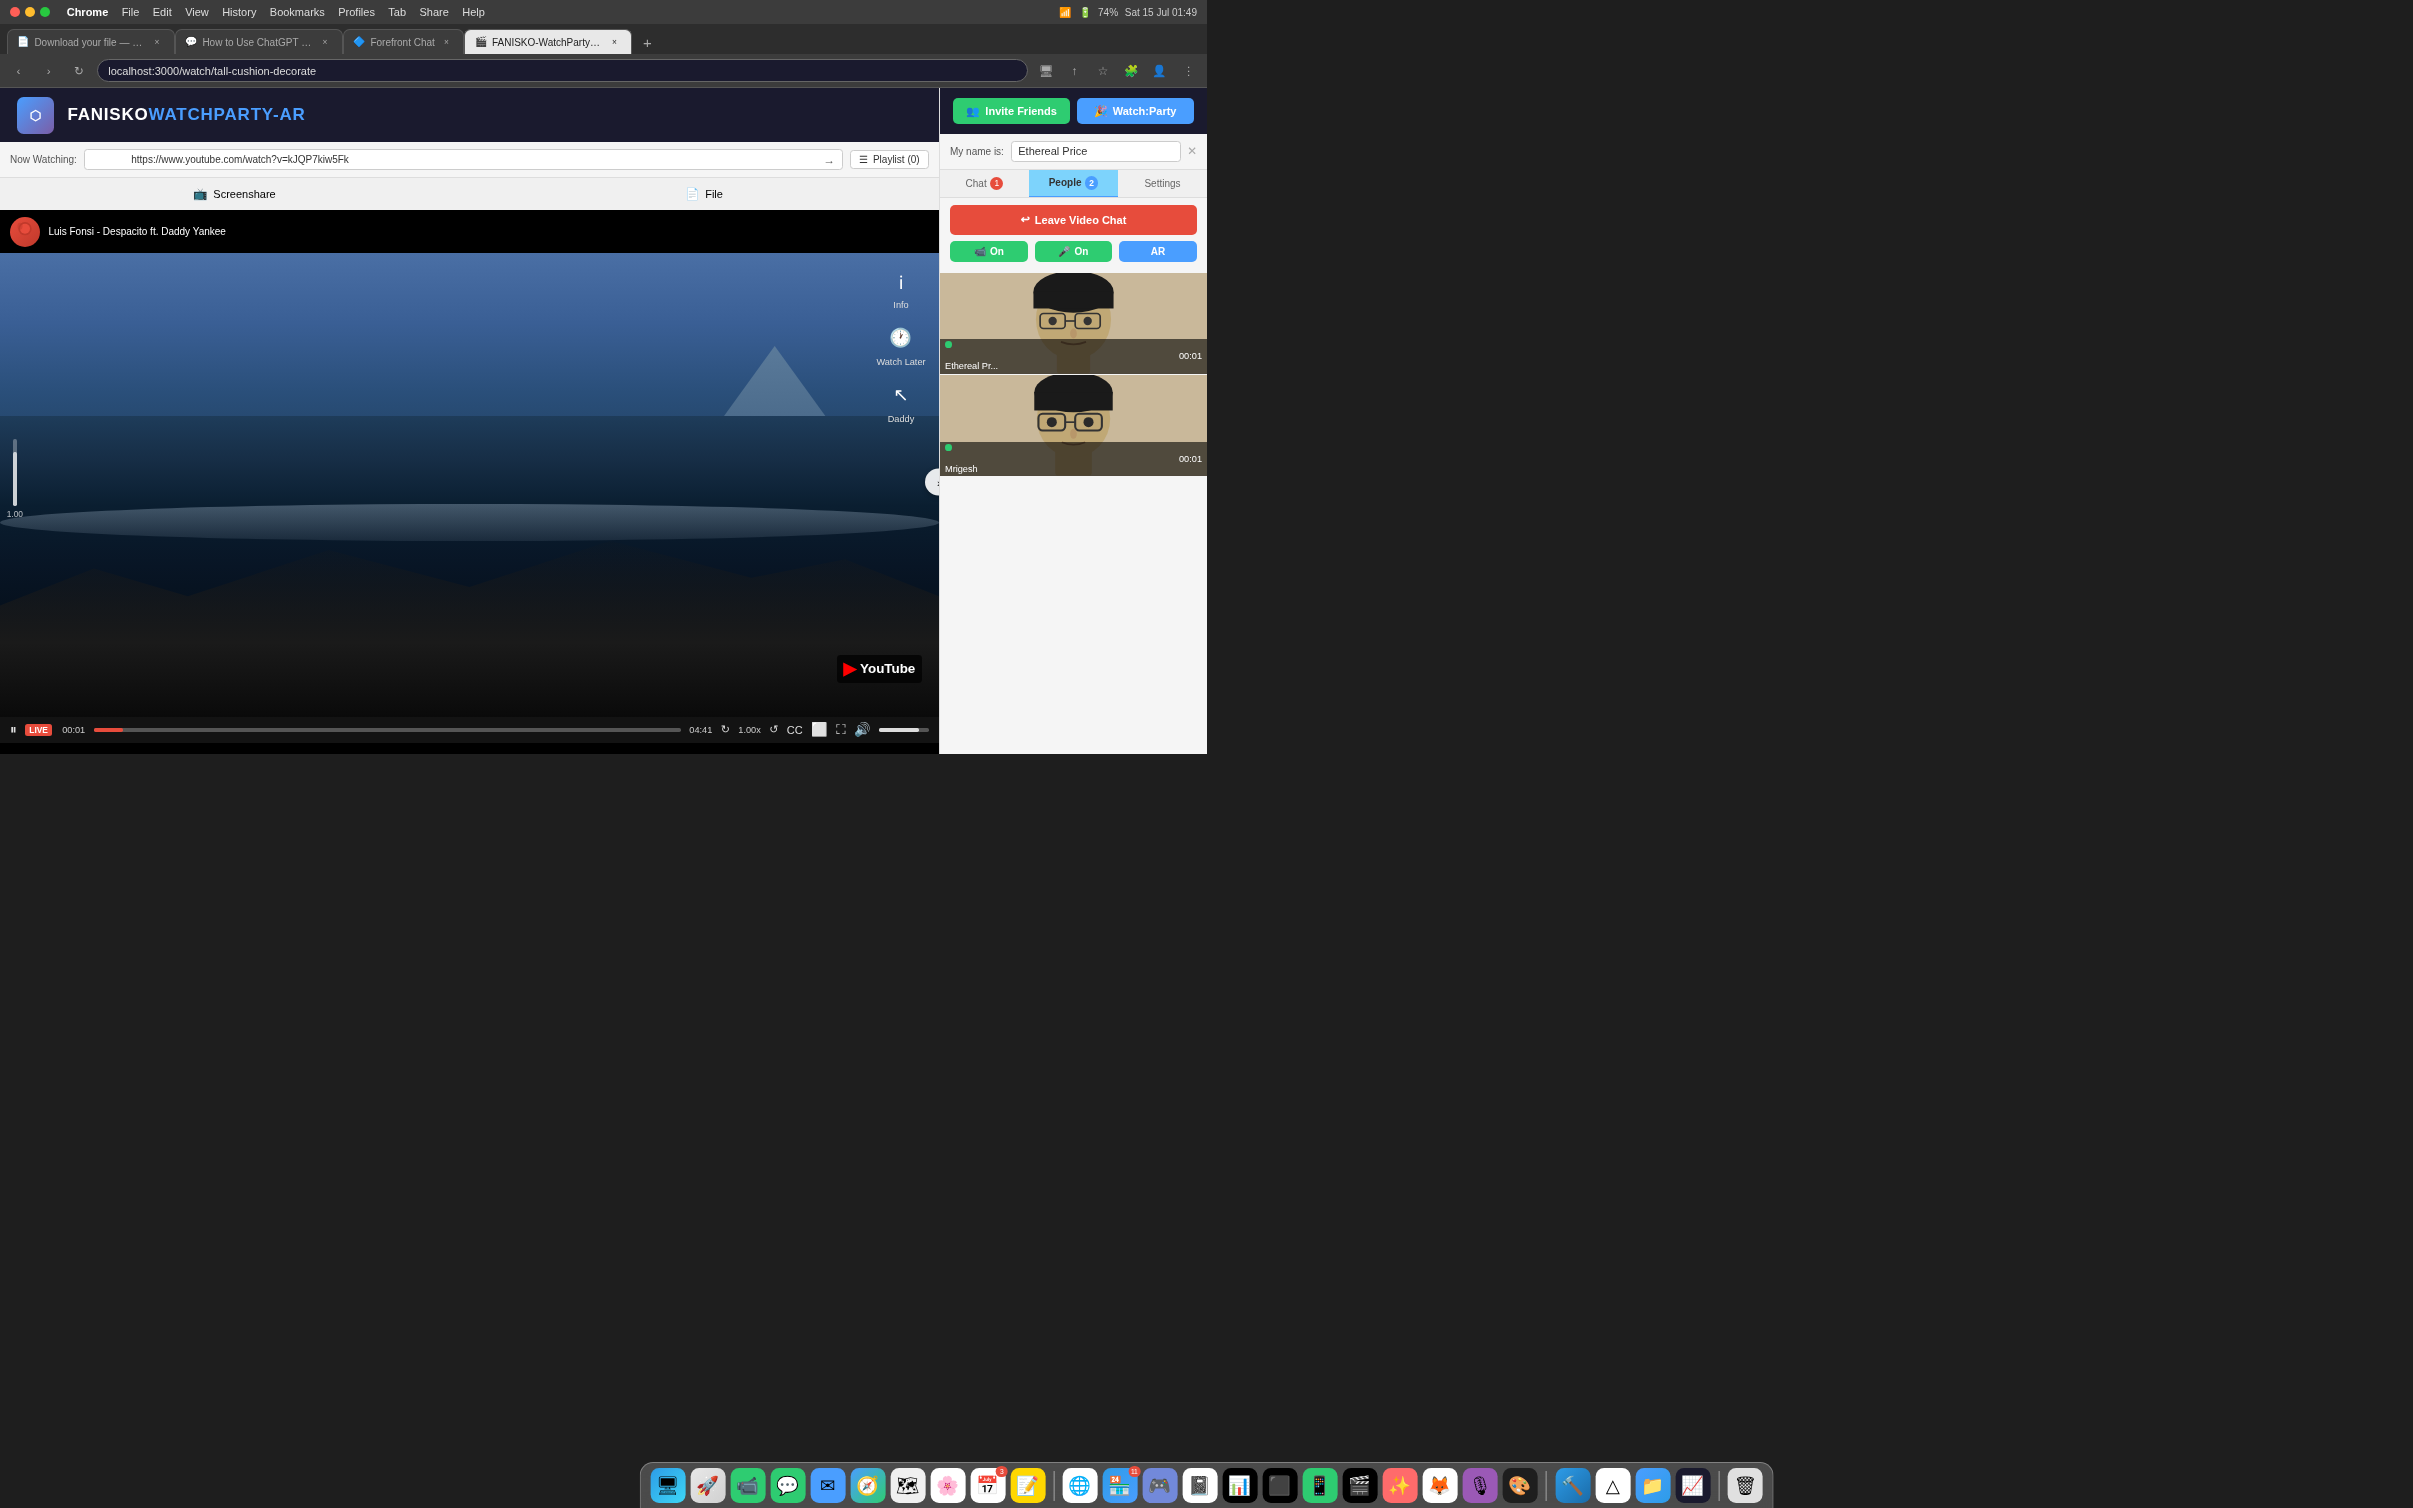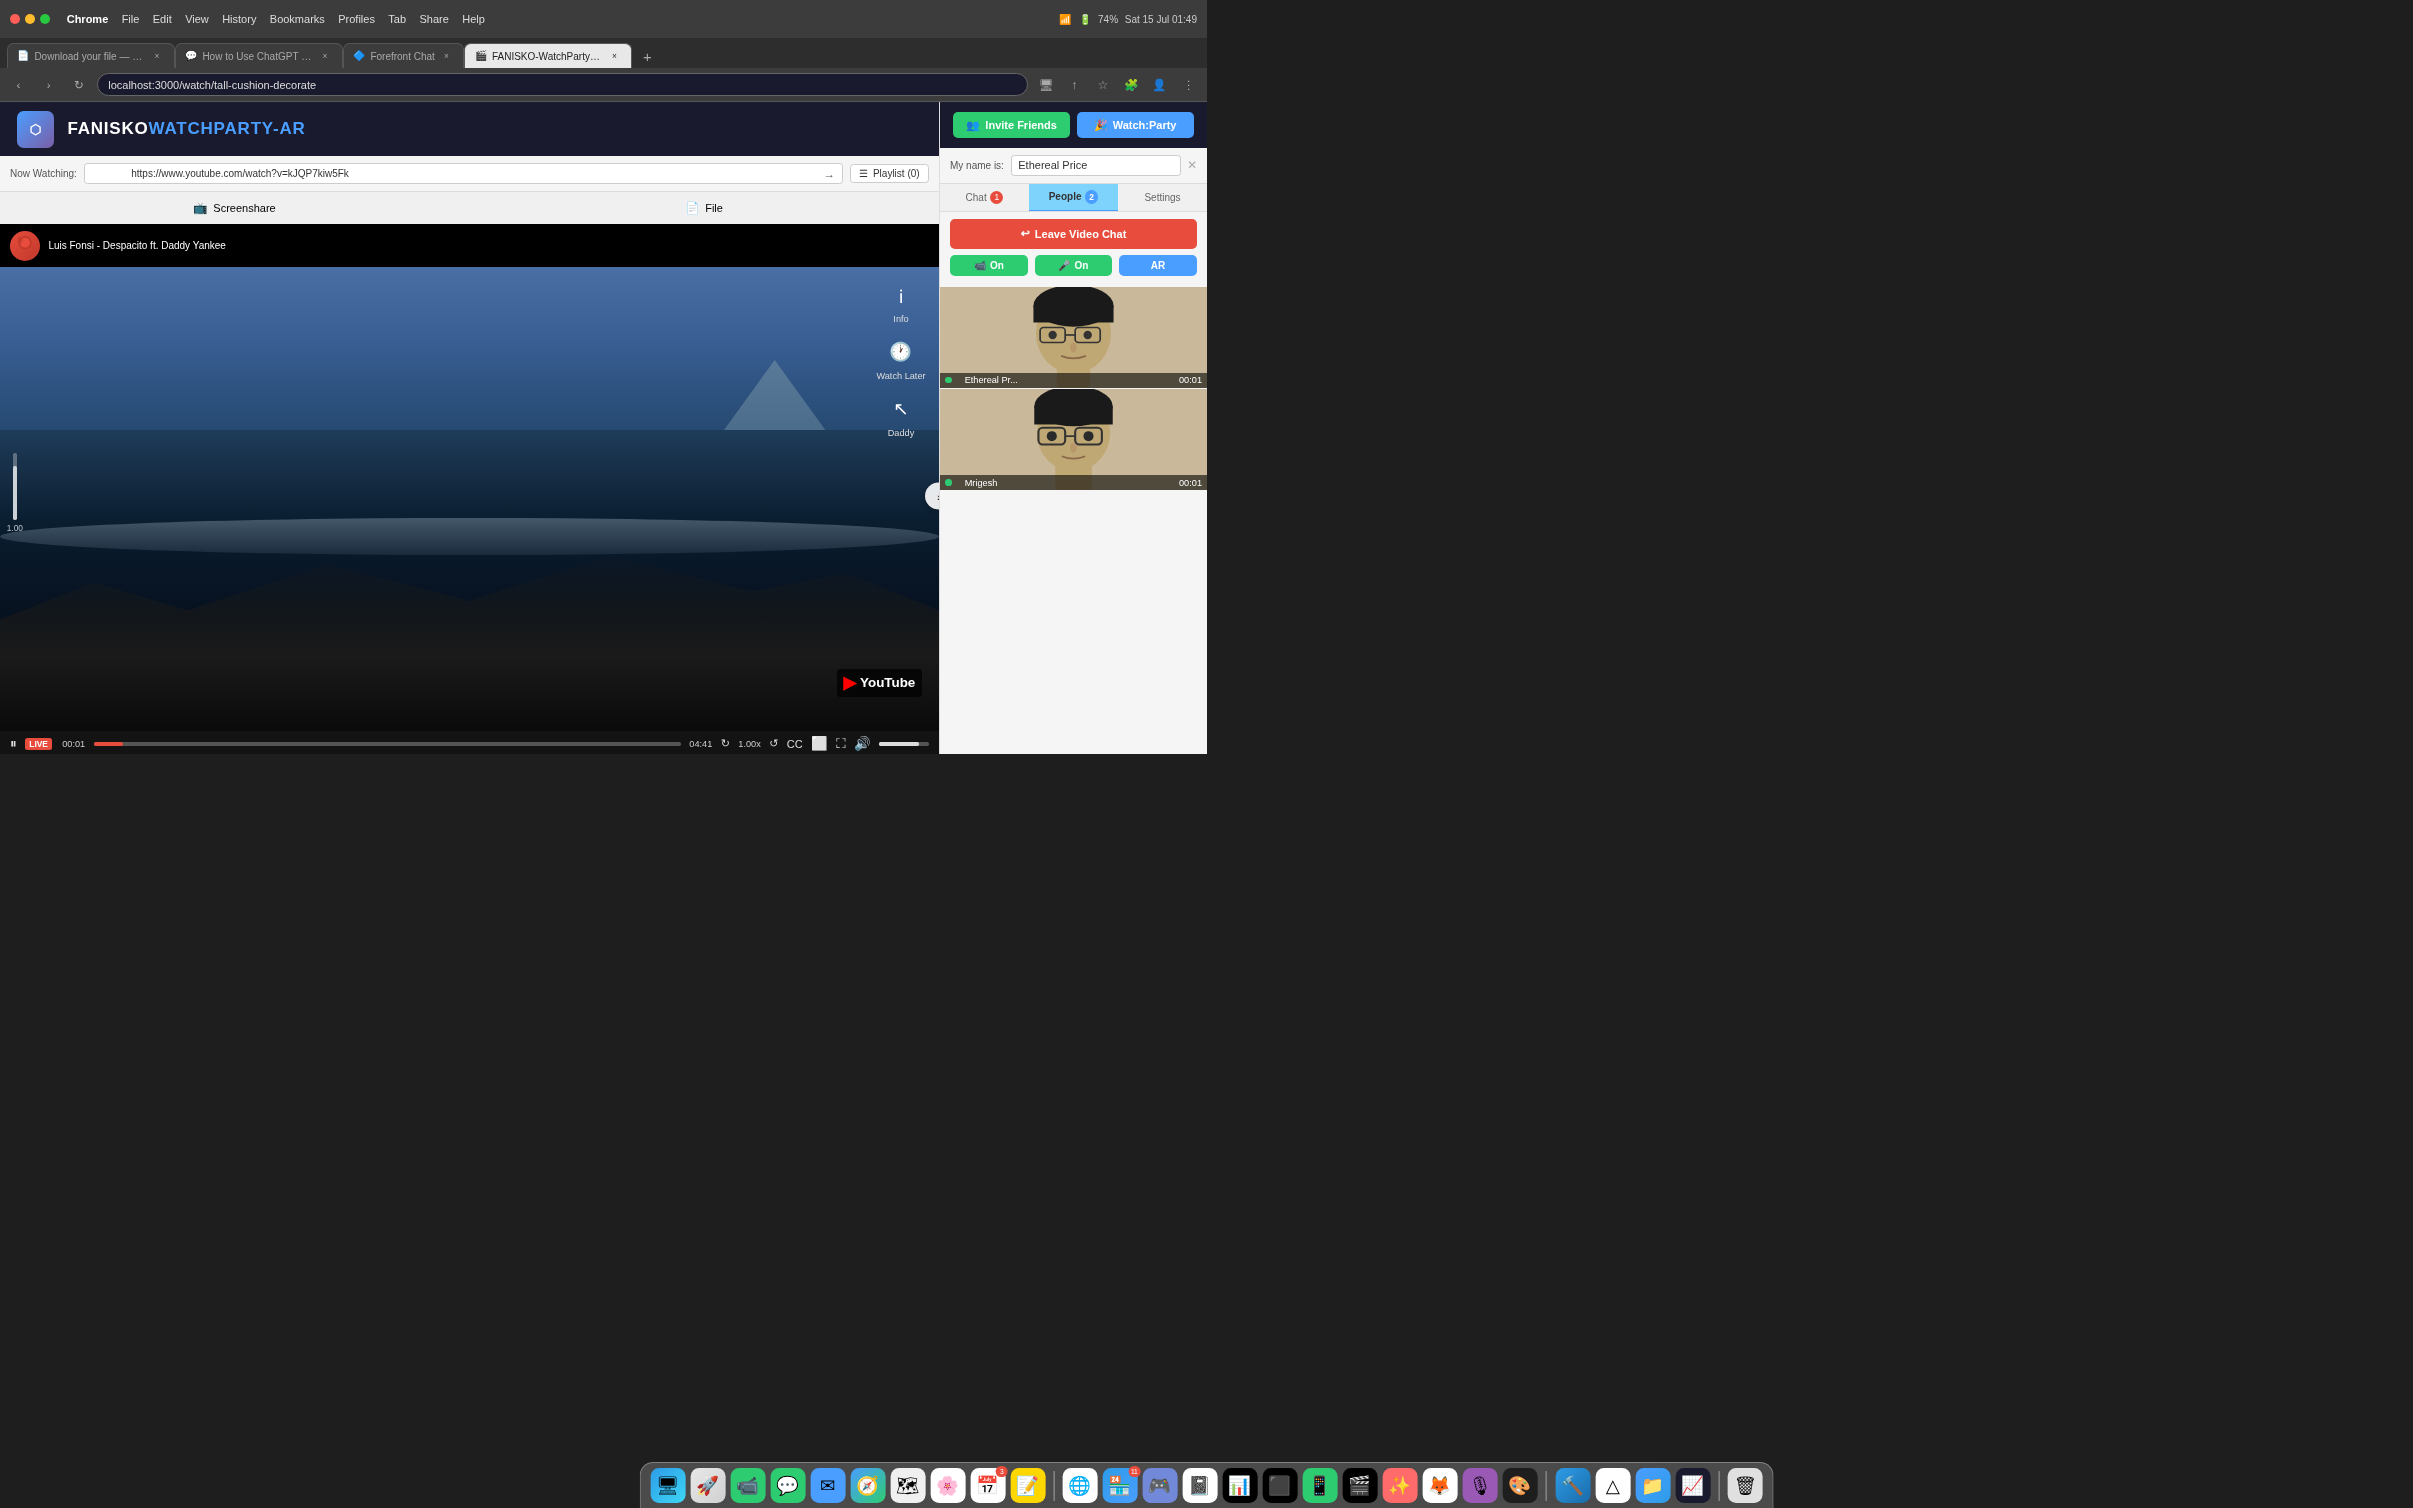--- a/index.html
+++ b/index.html
@@ -7,21 +7,21 @@
       font-family: -apple-system, BlinkMacSystemFont, 'Segoe UI', sans-serif;
       background: #1e1e1e;
       width: 1207px;
       height: 754px;
       overflow: hidden;
       font-size: 11px;
     }
 
     
     .titlebar {
-      height: 38px;
+      height: 24px;
       background: #3c3c3c;
       display: flex;
       align-items: center;
       padding: 0 10px;
       gap: 6.7px;
       position: relative;
     }
     .traffic-lights { display: flex; gap: 5px; align-items: center; }
     .traffic-light {
       width: 10px; height: 10px; border-radius: 50%;
@@ -581,21 +581,21 @@
       left: 0;
       right: 0;
       background: rgba(0,0,0,0.6);
       color: white;
       font-size: 9.2px;
       padding: 2.5px 5px;
       display: flex;
       align-items: center;
       justify-content: space-between;
     }
-    .thumb-name { display: flex; align-items: center; gap: 13px; }
+    .thumb-name { display: flex; align-items: flex-start; gap: 13px; flex-direction: column; }
     .thumb-dot { width: 6.7px; height: 6.7px; background: #2ecc71; border-radius: 50%; }
 
     
     .dock {
       position: fixed;
       bottom: 0;
       left: 50%;
       transform: translateX(-50%);
       background: rgba(255,255,255,0.2);
       backdrop-filter: blur(8.4px);

